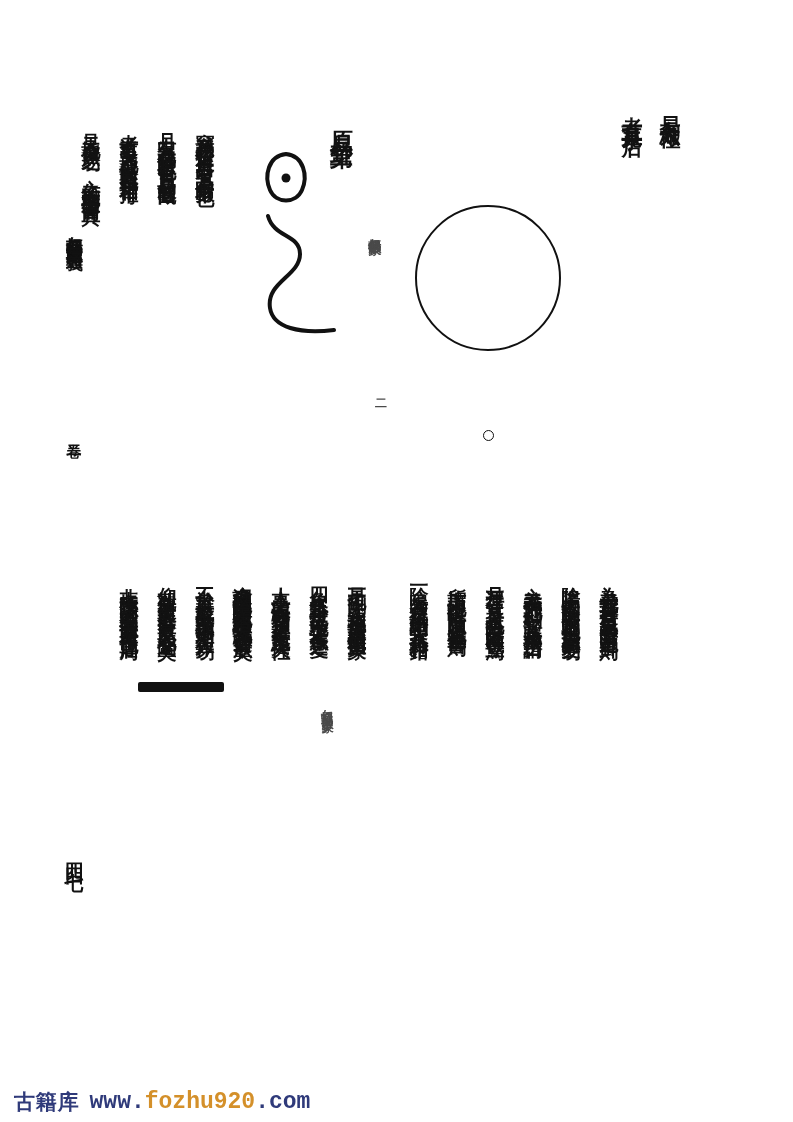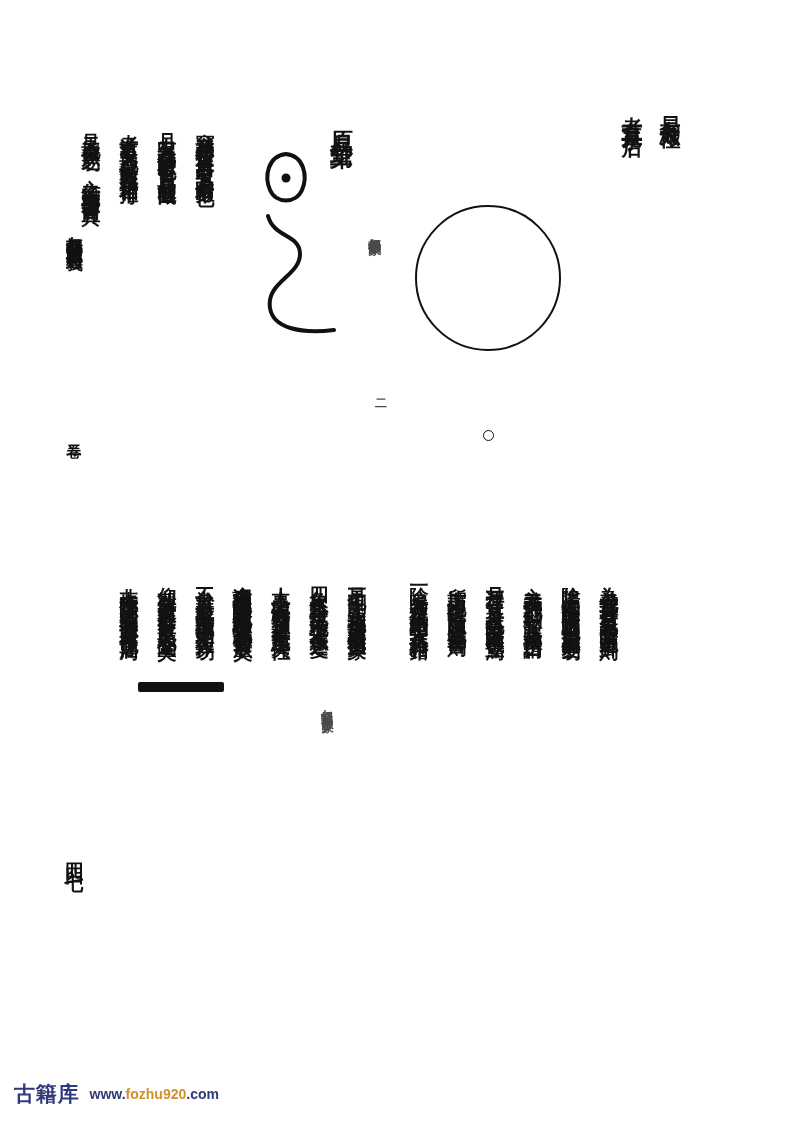--- a/index.html
+++ b/index.html
@@ -139,41 +139,41 @@
   .c-b6 { top: 572px; left: 600px; font-size: 19px; height: 460px; }
 
   .c-b7  { top: 572px; left: 234px; font-size: 19px; height: 440px; }
   .c-b8  { top: 572px; left: 272px; font-size: 19px; height: 440px; }
   .c-b9  { top: 572px; left: 310px; font-size: 19px; height: 440px; }
   .c-b10 { top: 572px; left: 348px; font-size: 19px; height: 440px; }
 
   
   .footer {
     position: absolute;
-    left: 0; bottom: 8px;
+    left: 0; bottom: 0;
     width: 793px; height: 40px;
     display: flex;
     align-items: center;
     gap: 10px;
     padding-left: 14px;
     box-sizing: border-box;
     background: #ffffff;
   }
   .footer .brand {
     font-size: 21px;
     font-weight: 700;
     color: #2f3a7a;
     letter-spacing: 0.04em;
     font-family: "DejaVu Sans", "Liberation Sans", sans-serif;
   }
   .footer .site {
-    font-size: 14px;
+    font-size: 23px;
     font-weight: 700;
     color: #2f3a7a;
-    font-family: Liberation Sans, sans-serif;
+    font-family: Liberation Mono, monospace;
   }
   .footer .site .hl { color: #d4902a; }
 </style>
 </head>
 <body>
 
 <div id="page">
 
   <div class="spine">勿軒易學啟蒙圖傳通義</div>
   <div class="spine-juan">卷二</div>

